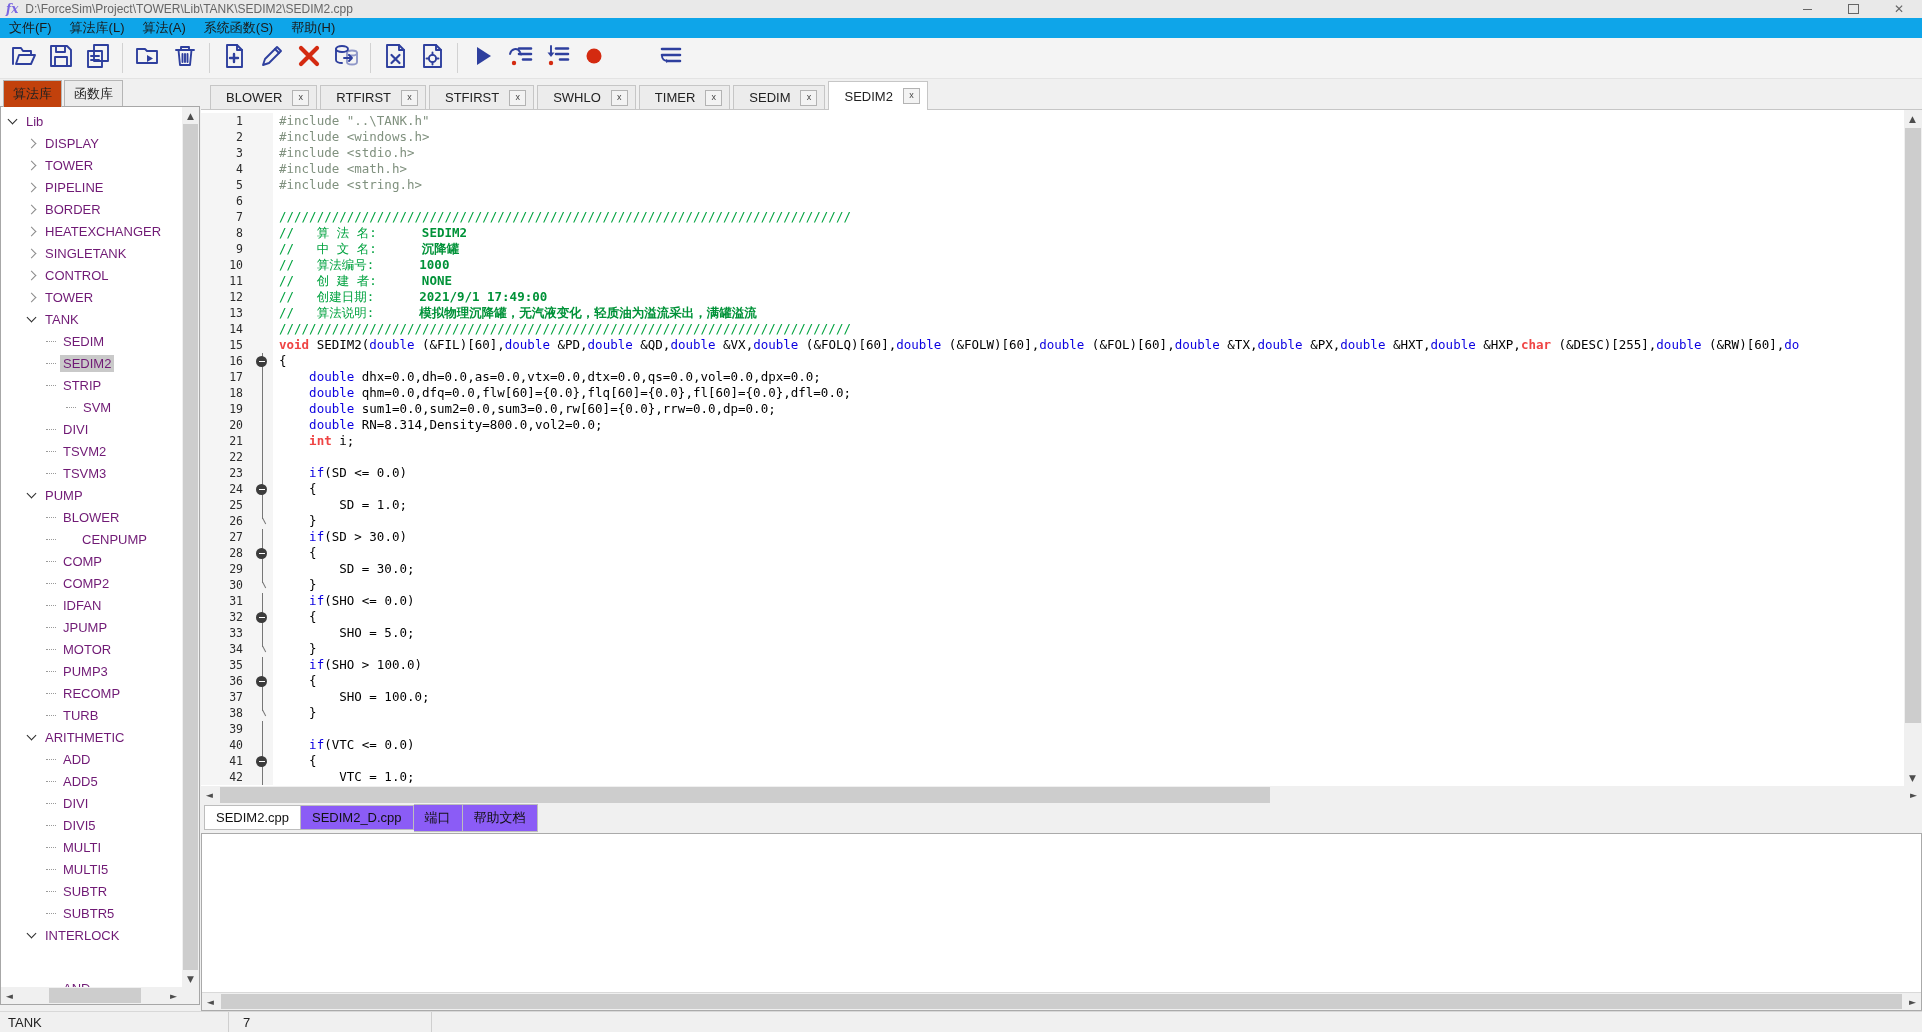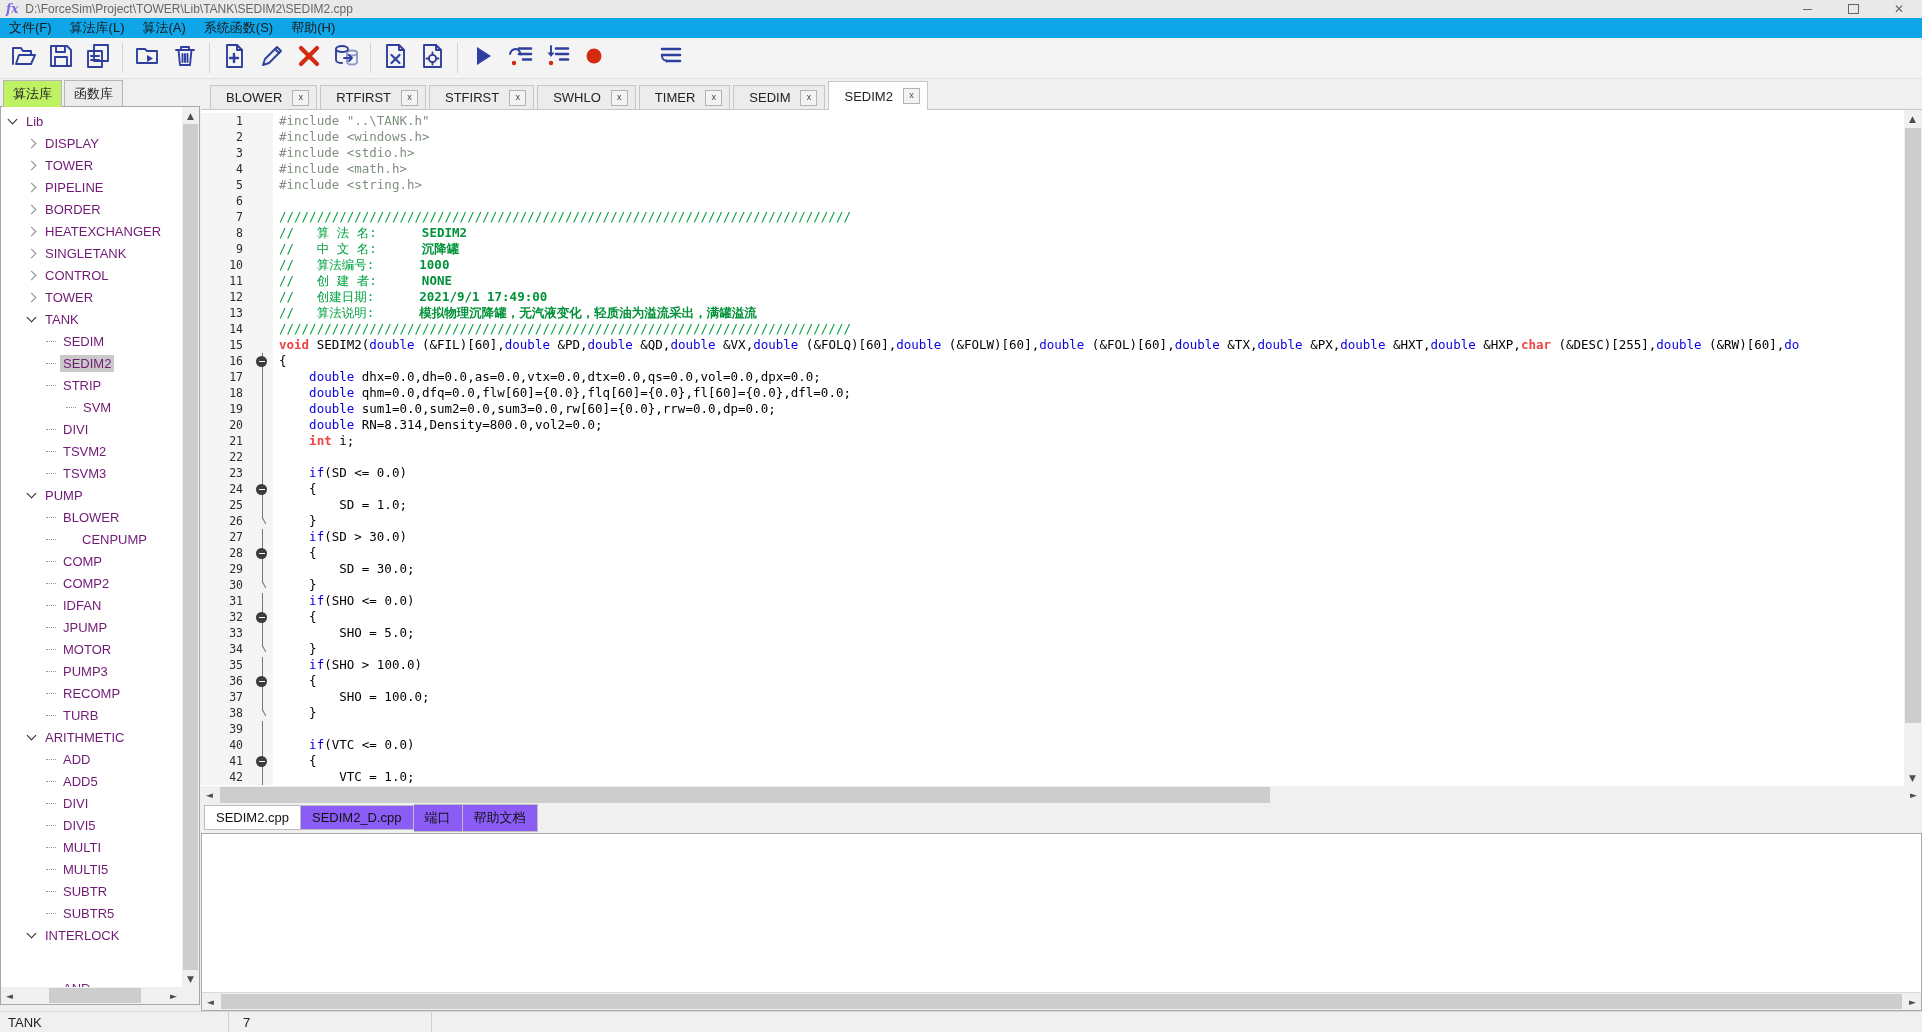--- a/index.html
+++ b/index.html
@@ -29,21 +29,21 @@
   .tb-sep{width:1px;height:30px;background:#d2d2d2;margin:0 6px}
   .tb-gap{width:40px}
 
   
   .main{flex:1;display:flex;min-height:0}
 
   
   .sidebar{width:200px;display:flex;flex-direction:column;background:#f0f0f0;padding-bottom:6px}
   .side-tabs{height:27px;display:flex;align-items:flex-end;padding-left:3px;font-size:13px;position:relative;z-index:2}
   .side-tab{padding:4px 9px 3px;border:1px solid #b5b5b5;border-bottom:none;background:#ececec;margin-right:2px;color:#222}
-  .side-tab.active{background:#bef264;padding-bottom:4px;margin-bottom:-1px}
+  .side-tab.active{background:#c2410c;padding-bottom:4px;margin-bottom:-1px}
   .tree-panel{flex:1;border:1px solid #a7a7a7;background:#fff;display:grid;
               grid-template-columns:1fr 17px;grid-template-rows:1fr 17px;min-height:0}
   .tree-scroll{overflow:hidden;padding-top:3px;font-size:13px}
   .tree-row{height:22px;display:flex;align-items:center;white-space:nowrap}
   .chev{display:inline-block;width:6px;height:6px;border-right:1.5px solid #8a8a8a;border-bottom:1.5px solid #8a8a8a;
         transform:rotate(-45deg);margin:0 7px 0 2px;flex:none}
   .chev.open{transform:rotate(45deg);border-color:#2b2b2b;margin-top:-3px}
   .stub{display:inline-block;width:10px;border-top:1px dotted #9a9a9a;margin:0 4px 0 1px;flex:none}
   .tree-label{padding:1px 3px;color:#701a75}
   .tree-label.selected{background:#c9c9c9}

